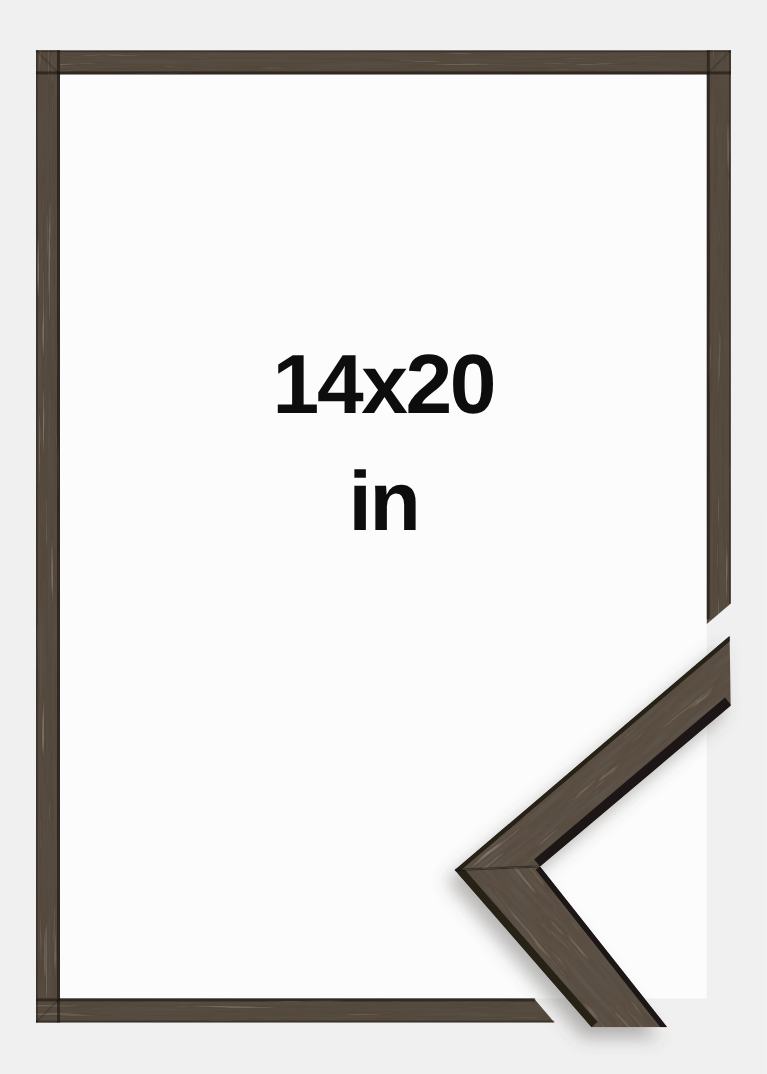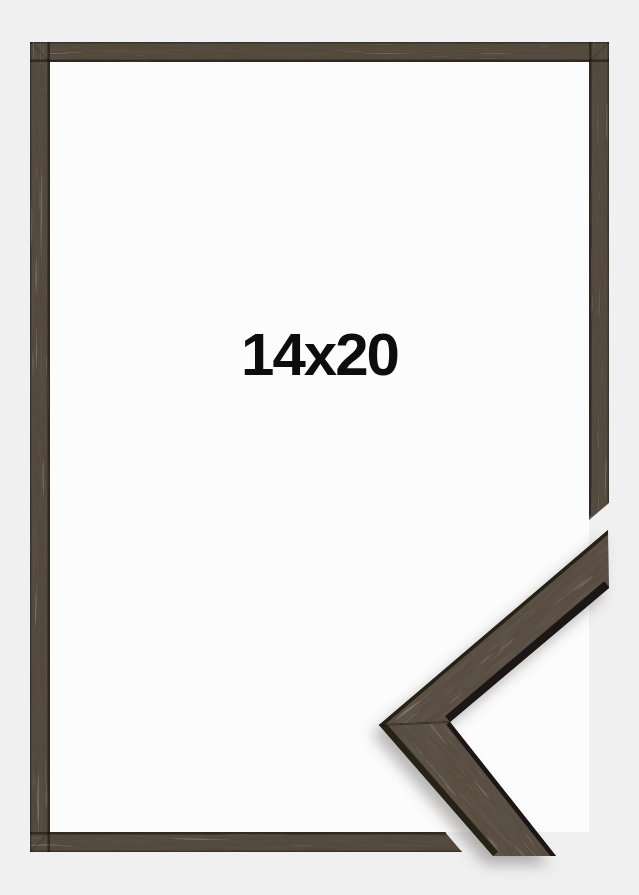--- a/index.html
+++ b/index.html
@@ -5,23 +5,22 @@
   :root{
     --background:#f0f0f1; --paper:#fcfcfc; --wood:#51463a; --wood-face:#57493c;
     --wood-edge:#262019; --wood-edge-dark:#1b1612; --text:#0d0d0d;
   }
   html,body{margin:0;padding:0;}
   body{background:var(--background);font-family:"Liberation Sans","DejaVu Sans",sans-serif;}
   .stage{position:relative;width:639px;height:895px;background:var(--background);overflow:hidden;}
   .frame-svg{position:absolute;left:0;top:0;width:639px;height:895px;display:block;}
   .size-label{
     position:absolute;left:0;right:0;top:271px;text-align:center;
-    font-weight:700;font-size:60px;line-height:98px;letter-spacing:-2px;
+    font-weight:700;font-size:70px;line-height:98px;letter-spacing:-2px;
     color:var(--text);
-    margin-top:35px;
   }
   .size-label .line{display:block;}
 </style>
 </head>
 <body>
 
 <div class="stage">
 
   <svg class="frame-svg" viewBox="0 0 639 895" aria-hidden="true">
     <defs>
@@ -106,15 +105,16 @@
         <line x1="379" y1="725" x2="493" y2="856" style="stroke:var(--wood-edge)" stroke-width="13"></line>
         <line x1="450" y1="722" x2="556" y2="856" style="stroke:var(--wood-edge-dark)" stroke-width="9"></line>
       </g>
 
       <line x1="379" y1="725" x2="450" y2="722" stroke="rgba(15,12,9,0.45)" stroke-width="2"></line>
     </g>
   </svg>
 
   <div class="size-label">
     <span class="line">14x20</span>
+    <span class="line">in</span>
   </div>
 
 </div>
 
 </body></html>

